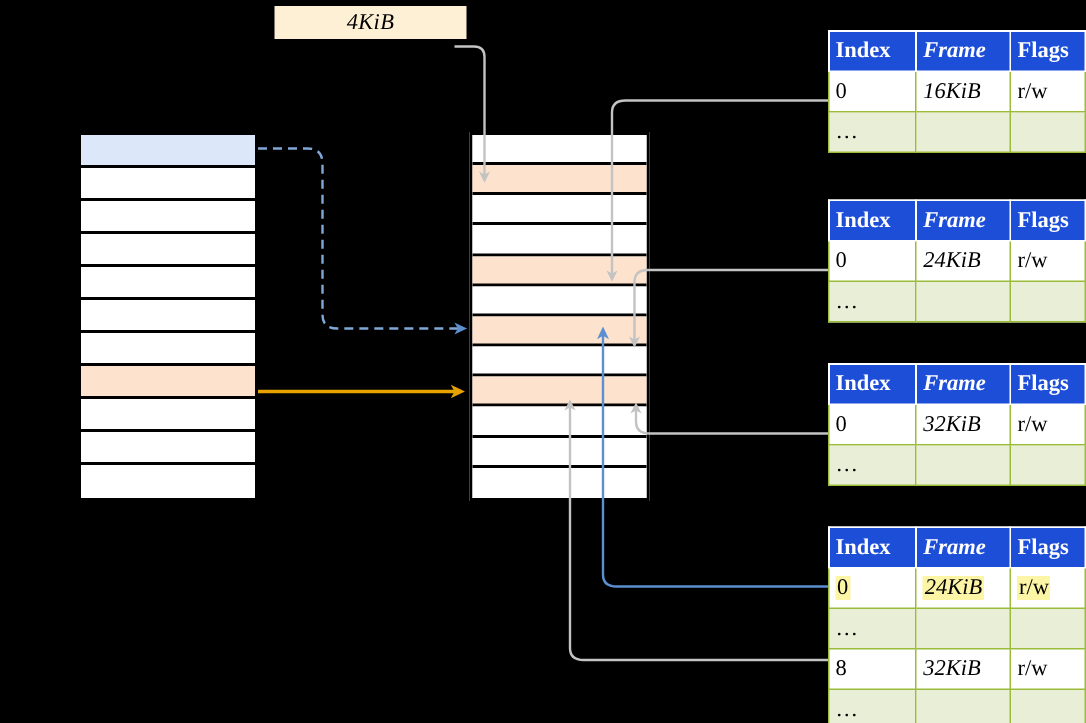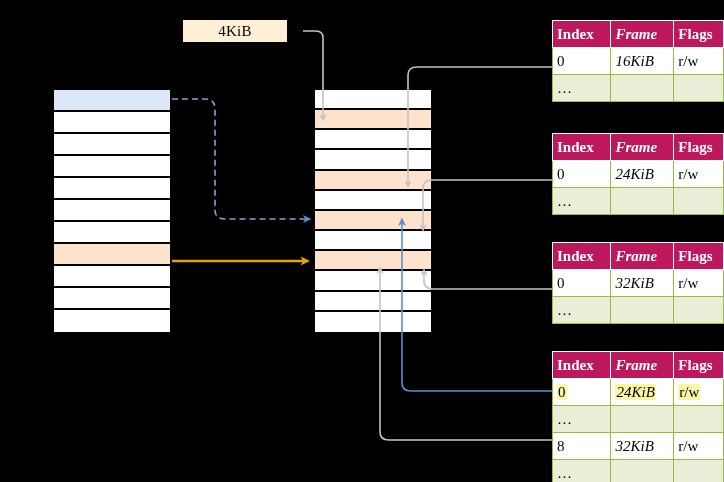--- a/index.html
+++ b/index.html
@@ -62,41 +62,41 @@
     font-size: 15px;
     height: 26px;
     padding: 0 4px;
     text-align: left;
     font-weight: normal;
     color: #000000;
     overflow: hidden;
     white-space: nowrap;
   }
   .ptable th {
-    background: #be185d;
+    background: #1d4ed8;
     color: #ffffff;
     font-weight: bold;
     border-color: #ffffff;
   }
   .ptable tr.odd td { background: #ffffff; }
   .ptable tr.even td { background: #e9efd7; }
   .ptable td .hl {
     background: #fcf5a5;
     padding: 0 1px;
   }
   .col-index { width: 56px; }
   .col-frame { width: 60px; font-style: italic; }
   .col-flags { width: 44px; }
 </style>
 </head>
 <body>
 
 <div id="canvas">
 
-  <div class="abs size-label" style="left:183px; top:20px; width:104px; height:22px;">4KiB</div>
+  <div class="abs size-label" style="left:183px; top:4px; width:128px; height:22px;font-style:italic;">4KiB</div>
 
   <div class="abs stack" id="left-stack" style="left:52px; top:88px; width:120px; height:246px;">
       <div class="cell blue" style="height: 22px;"></div>
       <div class="cell" style="height: 22px;"></div>
       <div class="cell" style="height: 22px;"></div>
       <div class="cell" style="height: 22px;"></div>
       <div class="cell" style="height: 22px;"></div>
       <div class="cell" style="height: 22px;"></div>
       <div class="cell" style="height: 22px;"></div>
       <div class="cell peach" style="height: 22px;"></div>

